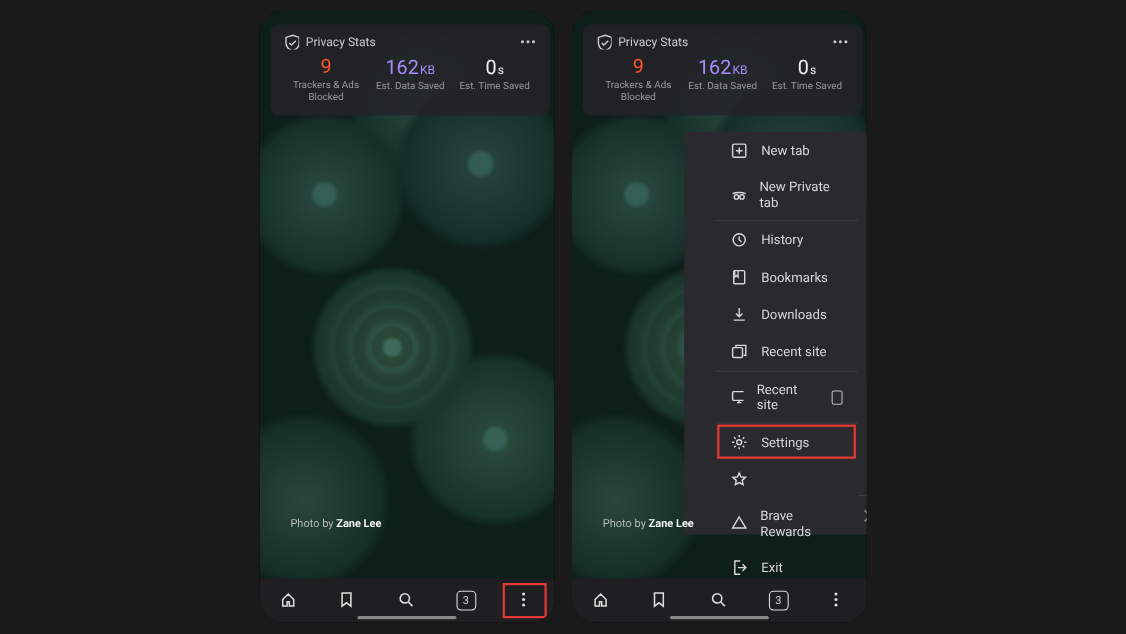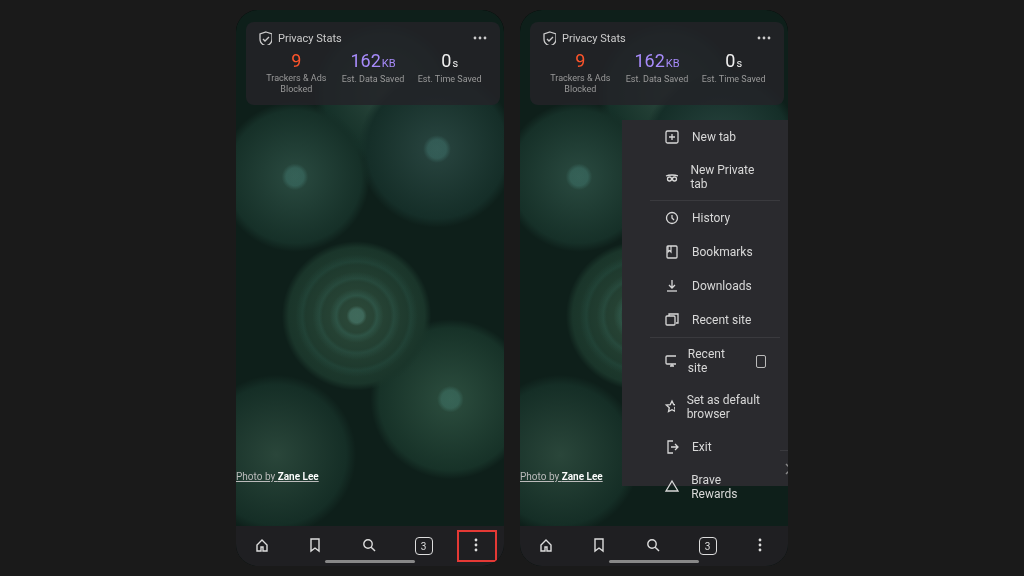--- a/index.html
+++ b/index.html
@@ -73,24 +73,23 @@
   .pc-stat { flex:1; }
   .pc-val { font-size: 18px; font-weight: 400; line-height: 1; }
   .pc-unit { font-size: 11px; margin-left:1px; }
   .pc-lbl { font-size: 9px; color:#999; margin-top:3px; line-height:1.2; }
   .val-orange { color:#fb542b; }
   .val-purple { color:#a78bfa; }
   .val-white  { color:#f0f0f0; }
   .credit {
     position: absolute;
     bottom: 44px;
-    left: 0;
+    left: 28px;
     font-size: 10px;
     color: #bbb;
-    text-decoration: underline;
   }
   .credit b { font-weight: 600; color:#fff; }
   .bottom-nav {
     position: relative;
     height: 40px;
     background: #1f1f22;
     display:flex;
     justify-content:space-around;
     align-items:center;
   }
@@ -387,37 +386,42 @@
             <span>Recent site</span>
           </div>
           <div class="menu-item menu-sep">
             <svg width="16" height="16">
               <use href="#i-desktop"></use>
             </svg>
             <span>Recent site</span>
             <div class="spacer"></div>
             <div class="checkbox"></div>
           </div>
+          <div class="menu-item menu-sep highlighted">
+            <svg width="16" height="16">
+              <use href="#i-gear"></use>
+            </svg>
+            <span>Settings</span>
+          </div>
           <div class="menu-item">
             <svg width="16" height="16">
               <use href="#i-star"></use>
             </svg>
-            <span>Set as default browser</span>
+          </div>
+          <div class="menu-item">
+            <svg width="16" height="16">
+              <use href="#i-reward"></use>
+            </svg>
+            <span>Brave Rewards</span>
           </div>
           <div class="menu-item">
             <svg width="16" height="16">
               <use href="#i-exit"></use>
             </svg>
             <span>Exit</span>
-          </div>
-          <div class="menu-item">
-            <svg width="16" height="16">
-              <use href="#i-reward"></use>
-            </svg>
-            <span>Brave Rewards</span>
           </div>
         </div>
       <div class="menu-footer">
         <svg width="16" height="16">
             <use href="#i-forward"></use>
           </svg>
         <svg width="16" height="16">
             <use href="#i-dlround"></use>
           </svg>
         <svg width="16" height="16" class="on">

